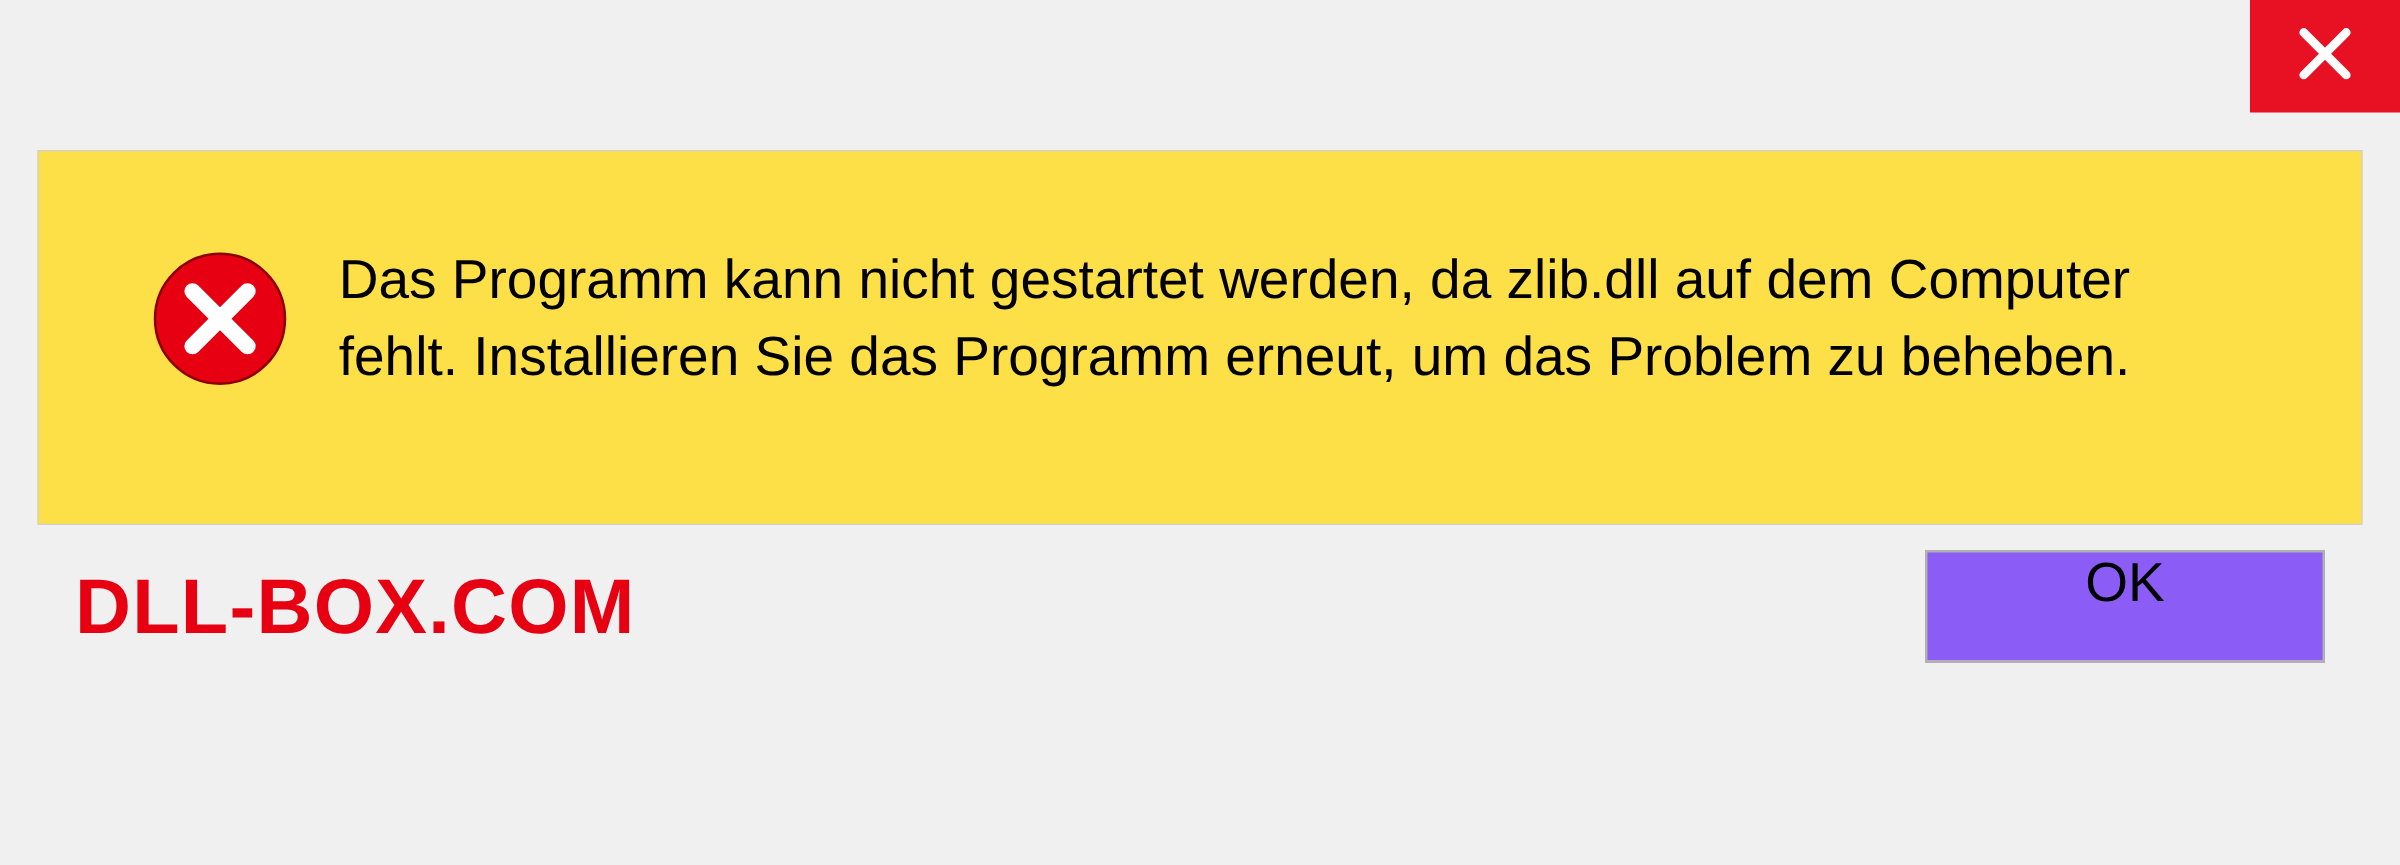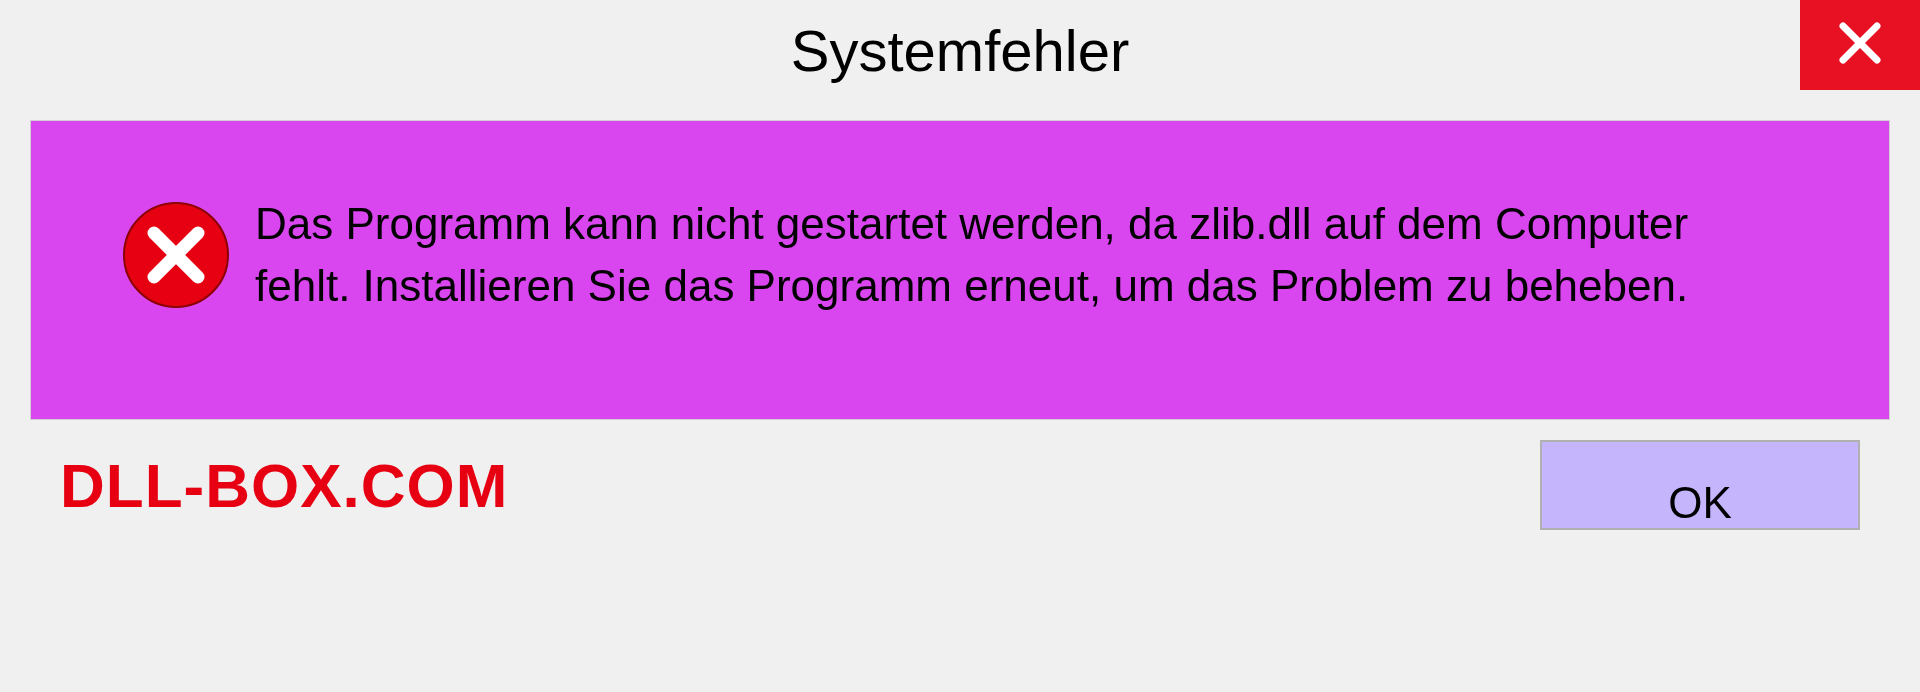--- a/index.html
+++ b/index.html
@@ -45,26 +45,26 @@
       align-items: center;
       justify-content: center;
       cursor: pointer;
     }
     .close-button svg {
       width: 50px;
       height: 50px;
     }
     .content-panel {
       margin: 20px 30px 0 30px;
-      background: #d946ef;
+      background: #fde047;
       border: 1px solid #d0d0d0;
       padding: 70px 100px 100px 90px;
       display: flex;
       align-items: center;
-      gap: 24px;
+      gap: 40px;
       min-height: 300px;
     }
     .error-icon {
       flex-shrink: 0;
       width: 110px;
       height: 110px;
       display: flex;
       align-items: center;
       justify-content: center;
     }
@@ -86,36 +86,35 @@
     .watermark {
       font-size: 62px;
       font-weight: 800;
       color: #e60012;
       letter-spacing: 1px;
       font-family: Arial, Helvetica, sans-serif;
     }
     .ok-button {
       width: 320px;
       height: 90px;
-      background: #c4b5fd;
+      background: #8b5cf6;
       border: 2px solid #b0b0b0;
       font-size: 44px;
       color: #000;
       display: flex;
-      align-items: flex-end;
+      align-items: flex-start;
       justify-content: center;
       cursor: pointer;
     }
   </style>
 </head>
 <body>
 
 <div class="dialog">
   <div class="titlebar">
-    <div class="title">Systemfehler</div>
     <div class="close-button">
       <span>
         <svg viewBox="0 0 50 50">
           <line x1="8" y1="8" x2="42" y2="42" stroke="#fff" stroke-width="7" stroke-linecap="round"></line>
           <line x1="42" y1="8" x2="8" y2="42" stroke="#fff" stroke-width="7" stroke-linecap="round"></line>
         </svg>
       </span>
     </div>
   </div>
 

